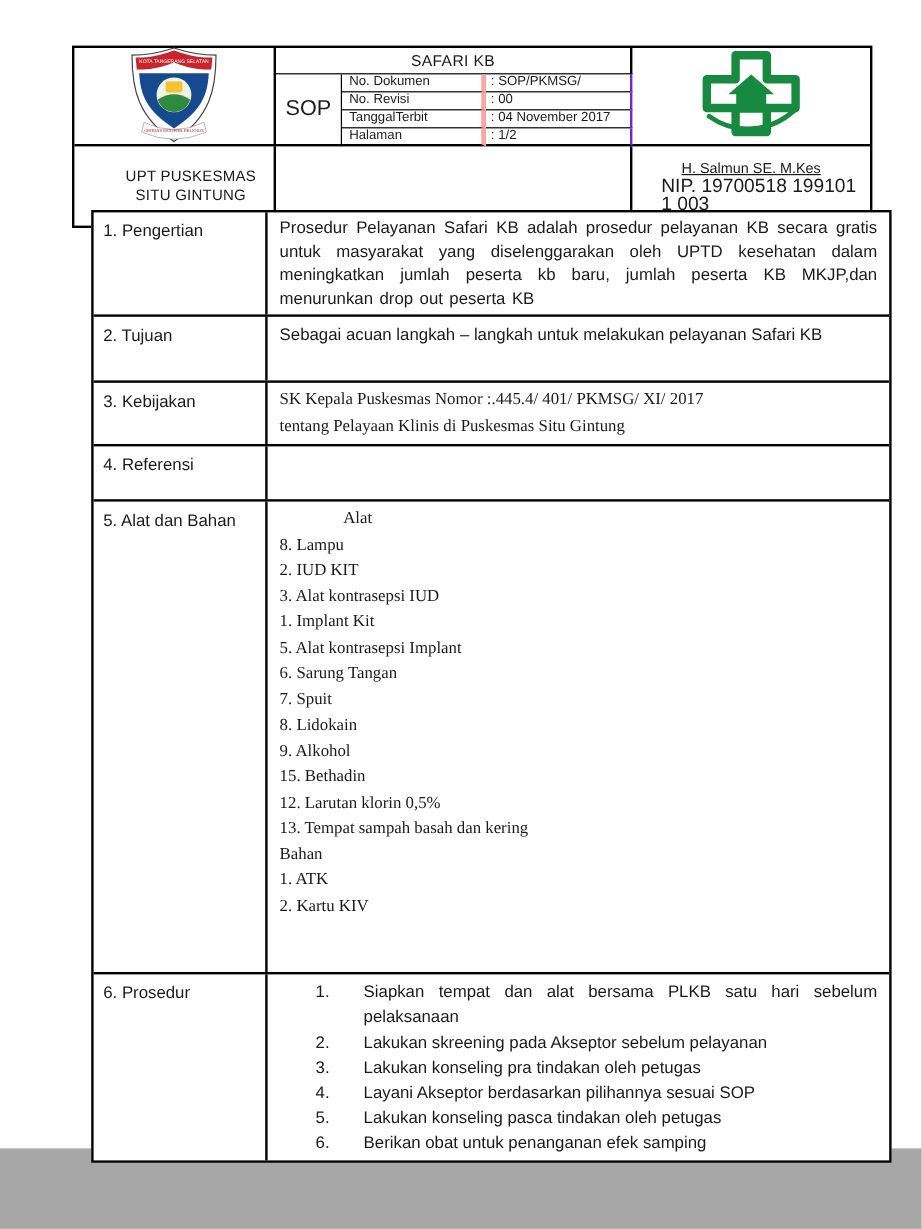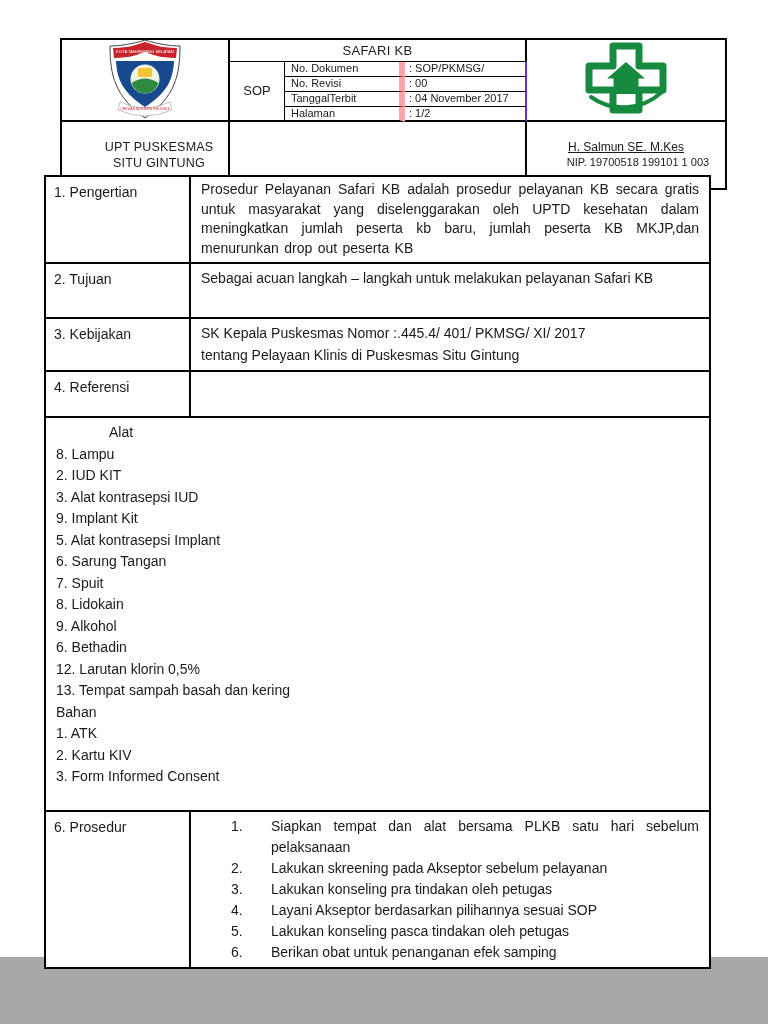--- a/index.html
+++ b/index.html
@@ -22,57 +22,57 @@
     grid-template-rows:22px 15px 15px 15px 15px 1fr;
     font-size:11px;line-height:1.2;
     background:#fff;
   }
   .header-table > div{box-sizing:border-box;}
   .h-logo{grid-column:1;grid-row:1/6;border-right:2px solid #000;border-bottom:2px solid #000;
           display:flex;align-items:center;justify-content:center;}
   .h-title{grid-column:2/5;grid-row:1;border-right:2px solid #000;border-bottom:1px solid #000;
            display:flex;align-items:center;justify-content:center;font-size:13px;letter-spacing:.3px;}
   .h-sop{grid-column:2;grid-row:2/6;border-right:1px solid #000;border-bottom:2px solid #000;
-         display:flex;align-items:center;justify-content:center;font-size:13px;}
-  .hl{grid-column:3;border-right:6px solid #fca5a5;border-bottom:1px solid #000;
+         display:flex;align-items:center;justify-content:center;font-size:18px;}
+  .hl{grid-column:3;border-right:4px solid #fca5a5;border-bottom:1px solid #000;
       display:flex;align-items:center;padding-left:6px;}
   .hv{grid-column:4;border-right:2px solid #6d28d9;border-bottom:1px solid #000;
       display:flex;align-items:center;padding-left:4px;}
   .gr2{grid-row:2}.gr3{grid-row:3}.gr4{grid-row:4}.gr5{grid-row:5}
   .gr5.hl,.gr5.hv{border-bottom:2px solid #000;}
   .h-rlogo{grid-column:5;grid-row:1/6;border-bottom:2px solid #000;
            display:flex;align-items:center;justify-content:center;}
   .h-org{grid-column:1;grid-row:6;border-right:2px solid #000;
          display:flex;flex-direction:column;align-items:center;justify-content:center;
          font-size:12.5px;line-height:16px;letter-spacing:.2px;padding-left:28px;}
   .h-mid{grid-column:2/5;grid-row:6;border-right:2px solid #000;}
   .h-sign{grid-column:5;grid-row:6;display:flex;flex-direction:column;align-items:center;justify-content:center;
           font-size:12px;line-height:15px;}
   .sig-name{text-decoration:underline;}
-  .sig-nip{font-size:11px;margin-left:24px;}
+  .sig-nip{font-size:16px;margin-left:24px;}
 
   
   .main-table{
-    position:absolute;left:44px;top:175px;width:667px;
+    position:absolute;left:76px;top:175px;width:667px;
     box-sizing:border-box;border:2px solid #000;background:#fff;
     font-size:14px;
   }
   .row{display:flex;border-bottom:2px solid #000;}
   .row:last-child{border-bottom:none;}
   .cell-label{
     width:145px;flex:0 0 145px;box-sizing:border-box;
     border-right:2px solid #000;
     padding:5px 6px 0 8px;line-height:20px;
   }
   .cell-content{
     flex:1;box-sizing:border-box;
     padding:4px 10px 4px 10px;line-height:21px;
   }
   .justify{text-align:justify;word-spacing:1.5px;line-height:19.5px;padding-top:3px;}
-  .list-line{line-height:21.5px;}
+  .list-line{line-height:21.5px;font-family:Liberation Serif, serif;}
   .indent-alat{padding-left:53px;}
   .step{display:flex;line-height:21px;}
   .step-num{flex:0 0 40px;margin-left:30px;}
   .step-text{flex:1;text-align:justify;}
 </style>
 </head>
 <body>
 
 <div class="canvas">
   <div class="paper">
@@ -143,38 +143,38 @@
           <div class="list-line">SK Kepala Puskesmas Nomor :.445.4/ 401/ PKMSG/ XI/ 2017</div>
           <div class="list-line">tentang Pelayaan Klinis di  Puskesmas Situ Gintung</div>
         </div>
       </div>
 
       <div class="row" style="min-height:44px">
         <div class="cell-label">4. Referensi</div>
       </div>
 
       <div class="row" style="min-height:392px">
+        <div class="cell-label">5. Alat dan Bahan</div>
         <div class="cell-content">
           <div class="list-line indent-alat">Alat</div>
           <div class="list-line">8. Lampu</div>
           <div class="list-line">2. IUD KIT</div>
           <div class="list-line">3. Alat kontrasepsi IUD</div>
-          <div class="list-line">9. Implant Kit</div>
+          <div class="list-line">1. Implant Kit</div>
           <div class="list-line">5. Alat kontrasepsi Implant</div>
           <div class="list-line">6. Sarung Tangan</div>
           <div class="list-line">7. Spuit</div>
           <div class="list-line">8. Lidokain</div>
           <div class="list-line">9. Alkohol</div>
-          <div class="list-line">6. Bethadin</div>
+          <div class="list-line">15. Bethadin</div>
           <div class="list-line">12. Larutan klorin 0,5%</div>
           <div class="list-line">13. Tempat sampah basah dan kering</div>
           <div class="list-line">Bahan</div>
           <div class="list-line">1. ATK</div>
           <div class="list-line">2. Kartu KIV</div>
-          <div class="list-line">3. Form Informed Consent</div>
         </div>
       </div>
 
       <div class="row" style="min-height:147px">
         <div class="cell-label">6. Prosedur</div>
         <div class="cell-content">
           <div class="step">
             <span class="step-num">1.</span>
             <span class="step-text">Siapkan tempat dan alat bersama PLKB satu hari sebelum pelaksanaan</span>
           </div>

